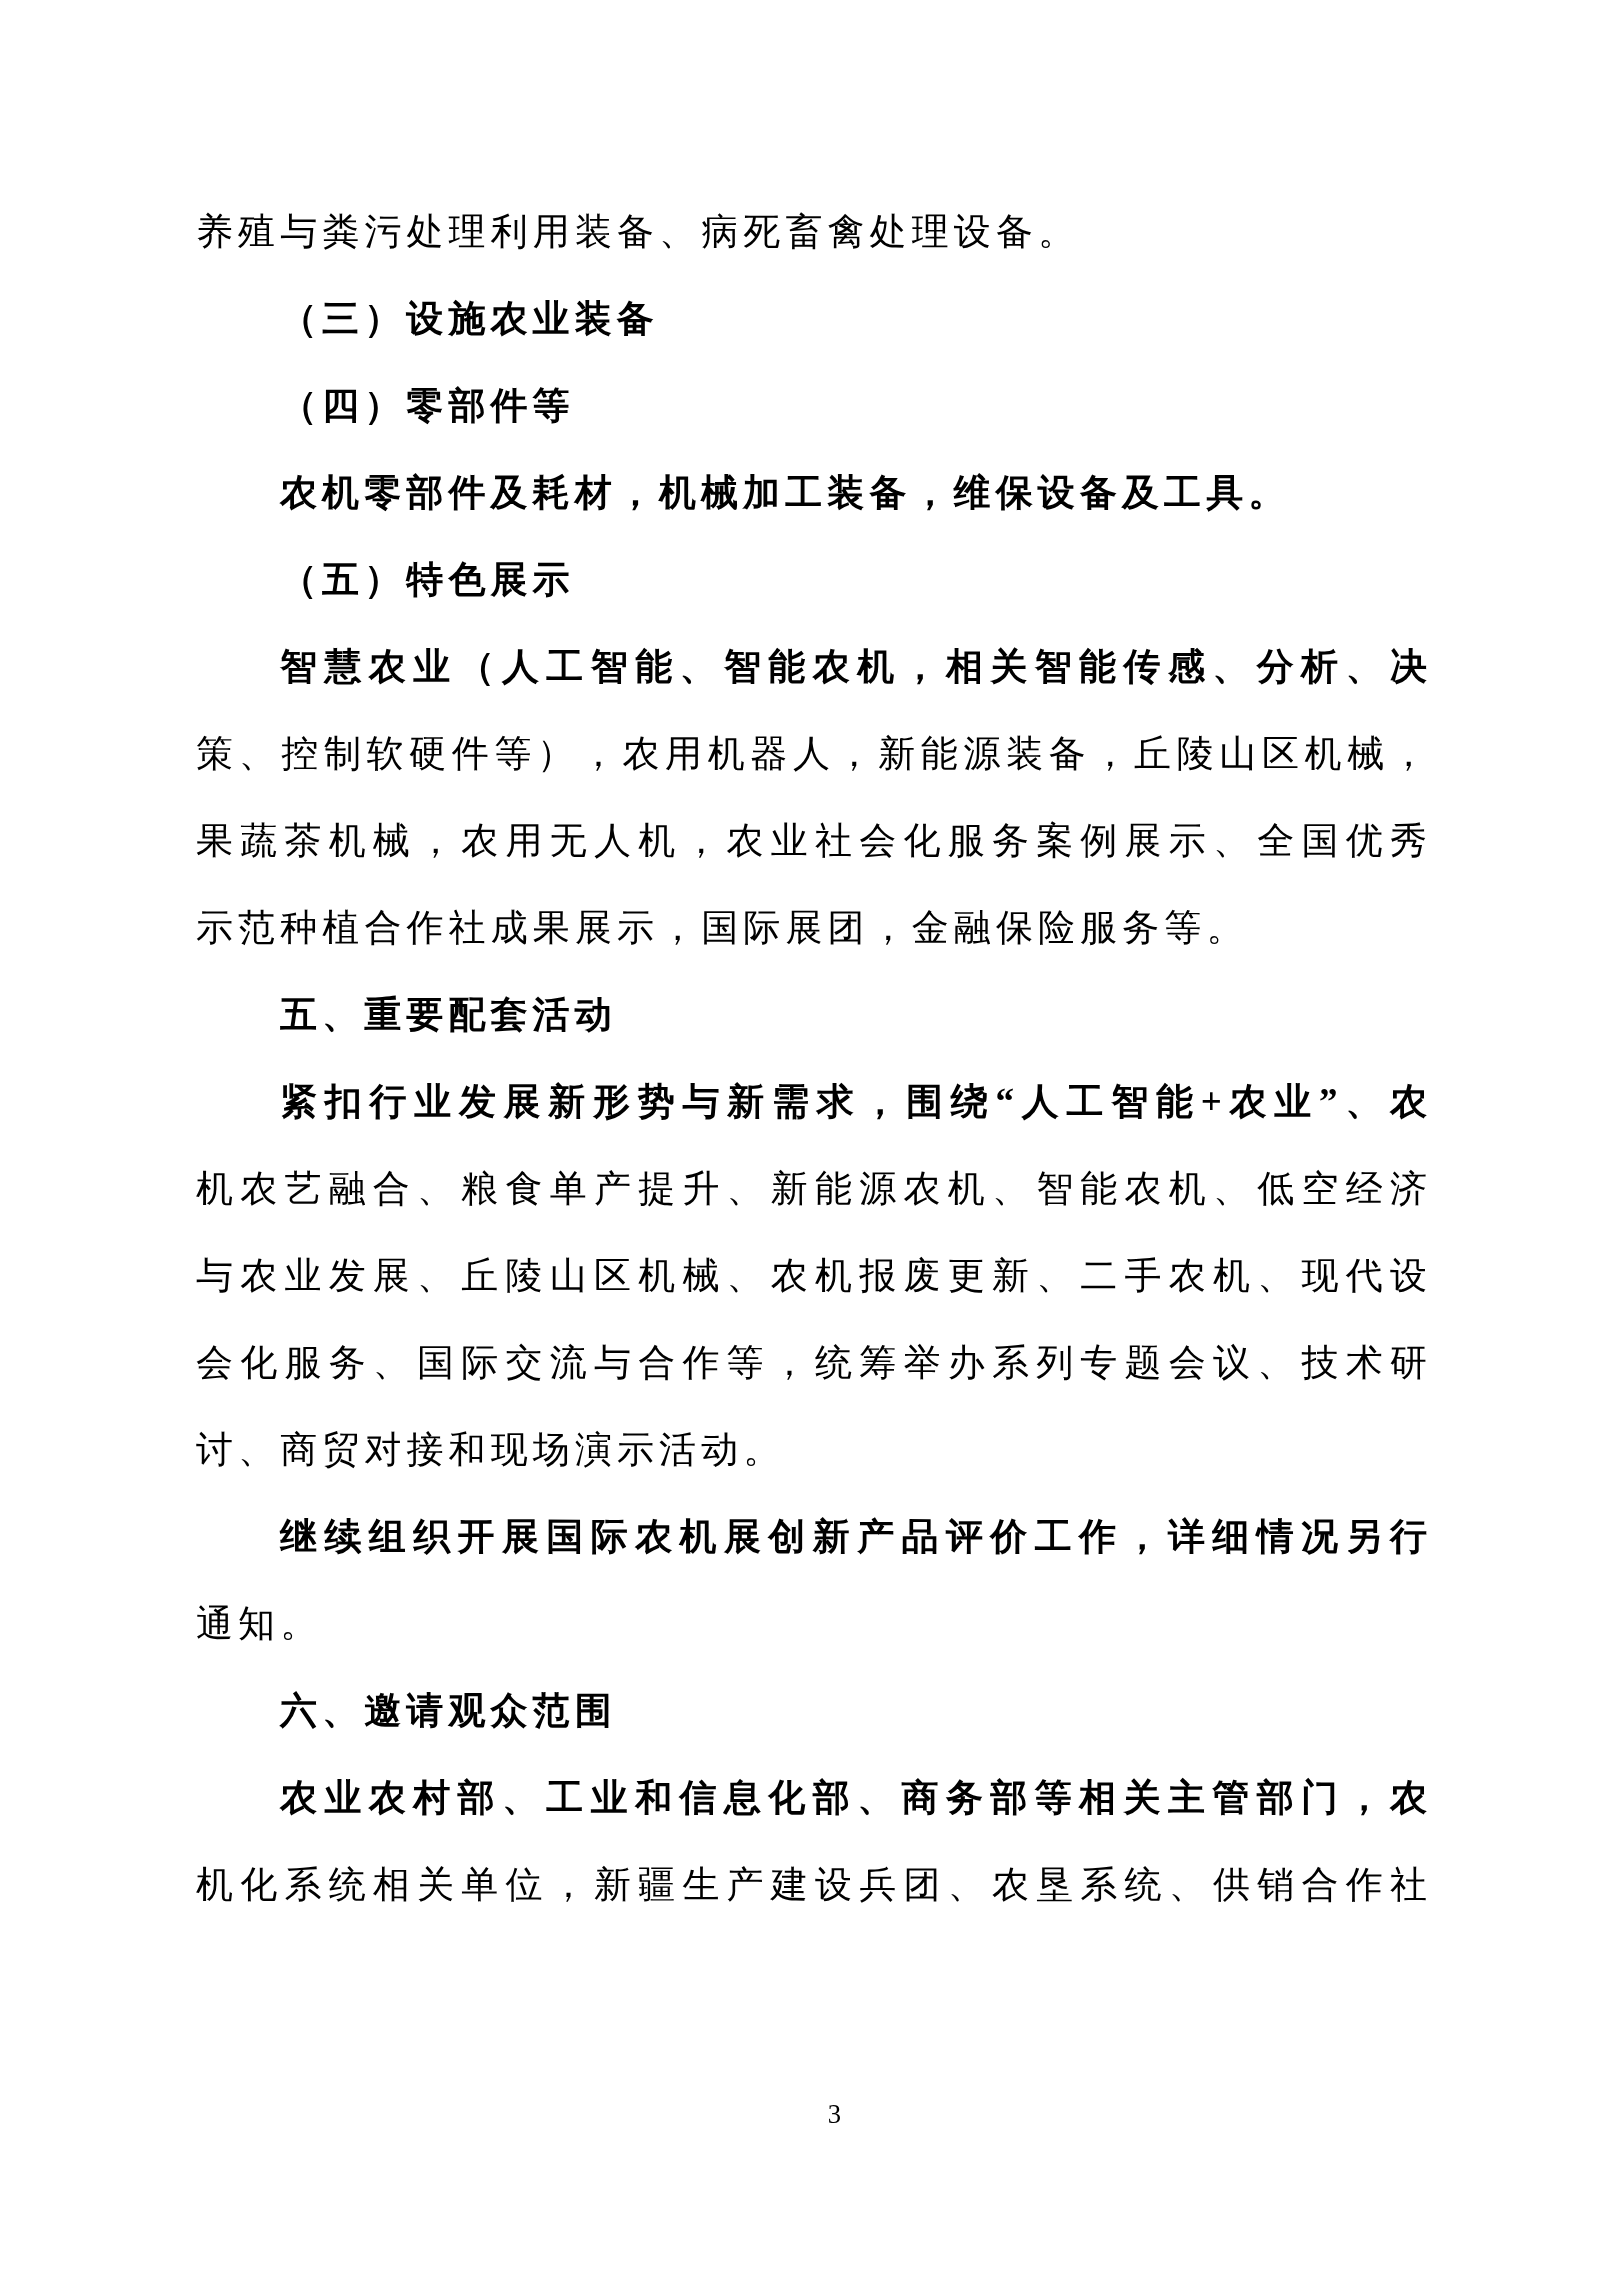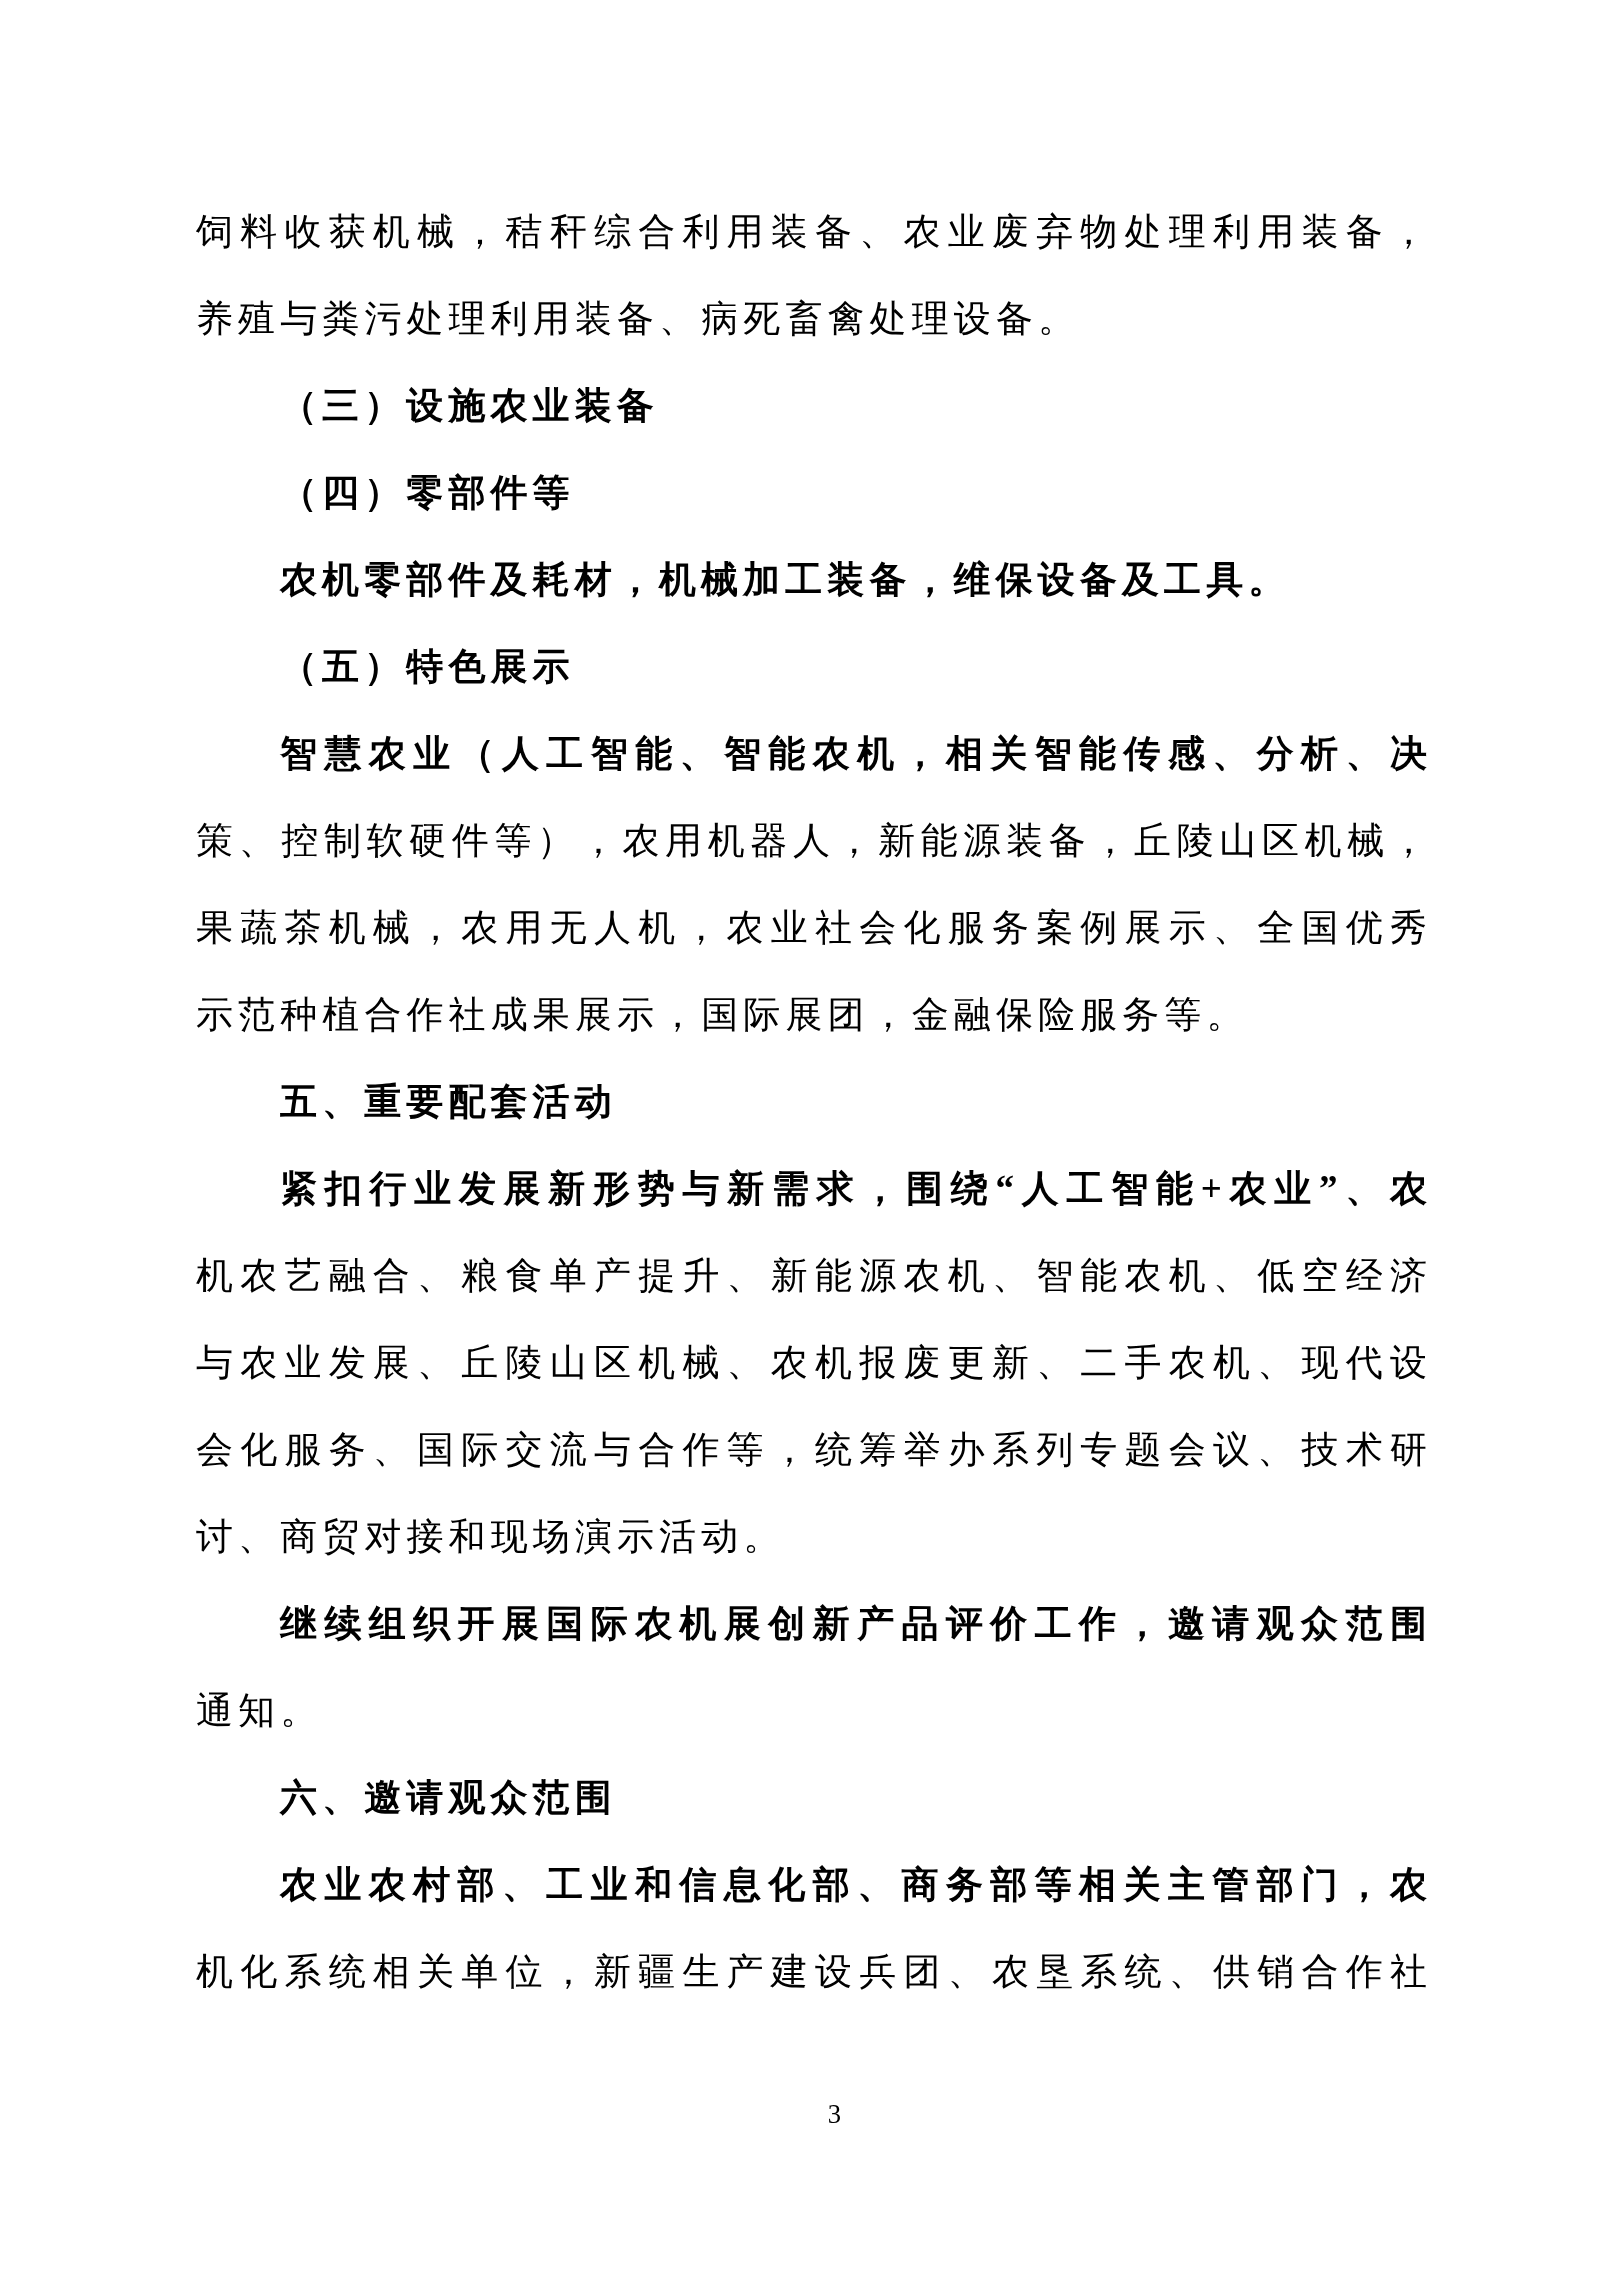--- a/index.html
+++ b/index.html
@@ -52,37 +52,36 @@
     text-align: center;
     font-size: 26.6px;
     transform: translateX(20.4px);
   }
 </style>
 </head>
 <body>
 
 <div class="page">
   <div class="content">
-      <div class="line full">饲料收获机械，秸秆综合利用装备、农业废弃物处理利用装备，</div>
       <div class="line">养殖与粪污处理利用装备、病死畜禽处理设备。</div>
       <div class="line heading indent">（三）设施农业装备</div>
       <div class="line heading indent">（四）零部件等</div>
       <div class="line indent">农机零部件及耗材，机械加工装备，维保设备及工具。</div>
       <div class="line heading indent">（五）特色展示</div>
       <div class="line indent full">智慧农业（人工智能、智能农机，相关智能传感、分析、决</div>
       <div class="line full">策、控制软硬件等），农用机器人，新能源装备，丘陵山区机械，</div>
       <div class="line full">果蔬茶机械，农用无人机，农业社会化服务案例展示、全国优秀</div>
       <div class="line">示范种植合作社成果展示，国际展团，金融保险服务等。</div>
       <div class="line heading indent">五、重要配套活动</div>
       <div class="line indent full">紧扣行业发展新形势与新需求，围绕“人工智能+农业”、农</div>
       <div class="line full">机农艺融合、粮食单产提升、新能源农机、智能农机、低空经济</div>
       <div class="line full">与农业发展、丘陵山区机械、农机报废更新、二手农机、现代设</div>
       <div class="line full">会化服务、国际交流与合作等，统筹举办系列专题会议、技术研</div>
       <div class="line">讨、商贸对接和现场演示活动。</div>
-      <div class="line indent full">继续组织开展国际农机展创新产品评价工作，邀请观众范围</div>
+      <div class="line indent full">继续组织开展国际农机展创新产品评价工作，详细情况另行</div>
       <div class="line">通知。</div>
       <div class="line heading indent">六、邀请观众范围</div>
       <div class="line indent full">农业农村部、工业和信息化部、商务部等相关主管部门，农</div>
       <div class="line full">机化系统相关单位，新疆生产建设兵团、农垦系统、供销合作社</div>
     </div>
   <div class="footer">3</div>
 </div>
 
 
 </body></html>

